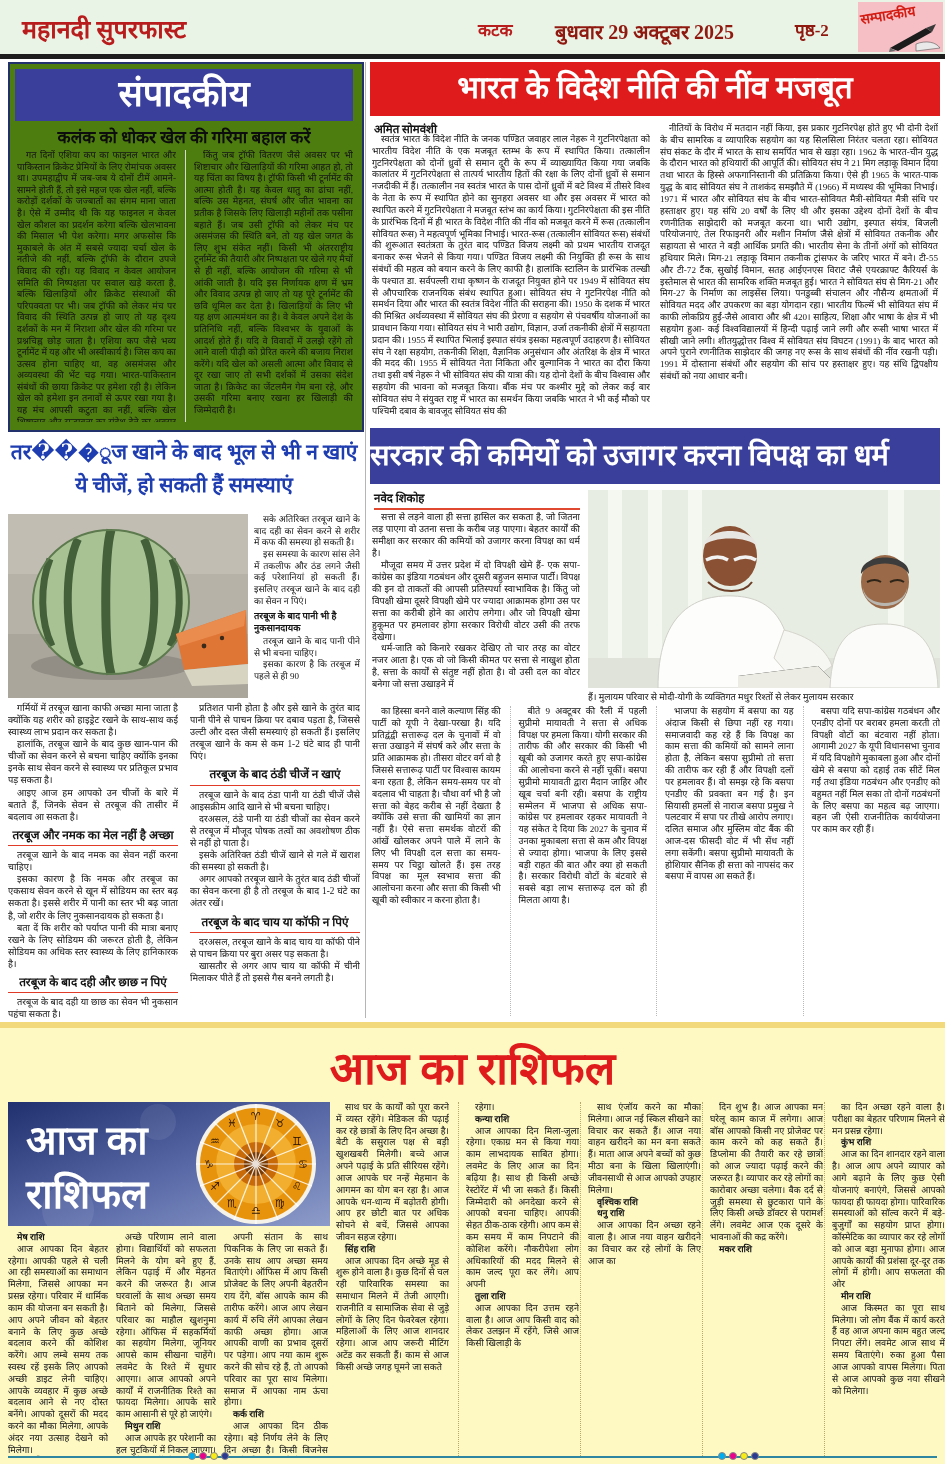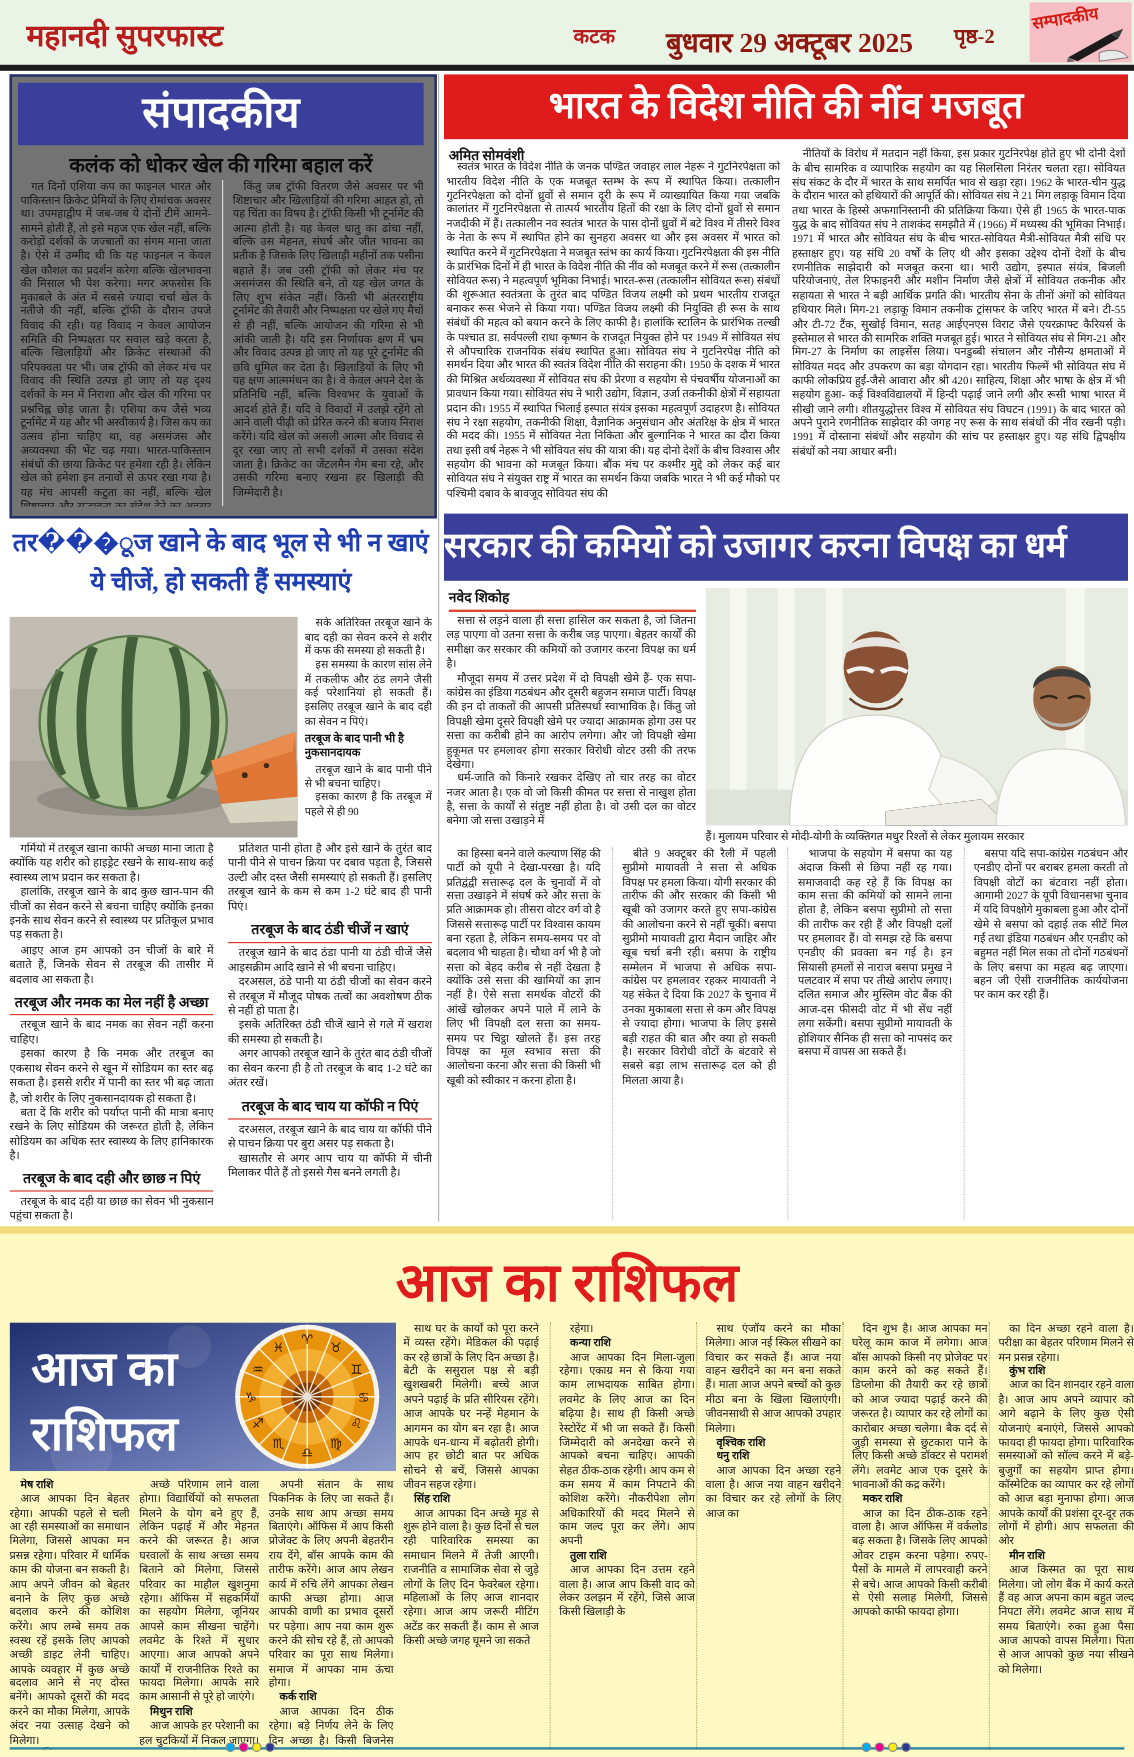--- a/index.html
+++ b/index.html
@@ -3,29 +3,29 @@
 <meta charset="utf-8">
 <style>
   html,body{margin:0;padding:0;background:#d9d9d9;}
   .page{position:relative;width:945px;height:1464px;background:#ffffff;margin:0 auto;
         font-family:"Liberation Serif","DejaVu Serif",serif;color:#141414;overflow:hidden;}
   .abs{position:absolute;}
   
   .hdr{left:0;top:0;width:945px;height:54px;background:#e9f3e6;border-bottom:5px solid #1d1d1d;}
   .paper-name{left:22px;top:11px;font-size:25px;font-weight:bold;color:#b91c1c;}
   .hdr-city{left:478px;top:18px;font-size:17px;font-weight:bold;color:#b91c1c;}
-  .hdr-date{left:555px;top:18px;font-size:23px;font-weight:bold;color:#8f180f;}
+  .hdr-date{left:555px;top:18px;font-size:20px;font-weight:bold;color:#8f180f;}
   .hdr-page{left:795px;top:18px;font-size:17px;font-weight:bold;color:#8f180f;}
   .masthead{left:858px;top:2px;width:85px;height:50px;background:#f6bfc6;overflow:hidden;}
   .masthead .mtxt{position:absolute;left:2px;top:3px;font-size:14px;font-weight:bold;color:#d41c12;
                   transform:rotate(-9deg);white-space:nowrap;}
   
   .vrule{left:365px;top:62px;width:0;height:956px;border-left:1.5px solid #b5b5b5;}
   
-  .edbox{left:8px;top:62px;width:352px;height:366px;border:2.5px solid #22306b;background:#737373;}
+  .edbox{left:8px;top:62px;width:352px;height:366px;border:2.5px solid #22306b;background:#4d7c0f;}
   .edbar{position:absolute;left:5px;top:5px;width:338px;height:52px;background:#3a3f9b;
          color:#fff;font-size:36px;font-weight:bold;text-align:center;line-height:50px;}
   .edhead{position:absolute;left:4px;top:61px;width:340px;text-align:center;
           font-size:17px;font-weight:bold;color:#0d0d0d;}
   .edbody{position:absolute;left:7px;top:86px;width:336px;height:272px;display:flex;gap:9px;overflow:hidden;}
   .edcol{width:164px;height:272px;overflow:hidden;font-size:9.2px;line-height:1.26;}
   .edcol+.edcol{border-left:1px solid #d8d8d8;padding-left:8px;}
   
   .wm-headline{left:8px;top:436px;width:352px;text-align:center;font-size:21px;line-height:1.55;
                font-weight:bold;color:#1e3db0;}
@@ -293,21 +293,20 @@
       </div>
     <div class="hcol hr3">
         <div class="blk-t">साथ एंजॉय करने का मौका मिलेगा। आज नई स्किल सीखने का विचार कर सकते हैं। आज नया वाहन खरीदने का मन बना सकते हैं। माता आज अपने बच्चों को कुछ मीठा बना के खिला खिलाएंगी। जीवनसाथी से आज आपको उपहार मिलेगा।</div>
         <div class="blk-h">वृश्चिक राशि</div>
         <div class="blk-h">धनु राशि</div>
         <div class="blk-t">आज आपका दिन अच्छा रहने वाला है। आज नया वाहन खरीदने का विचार कर रहे लोगों के लिए आज का</div>
       </div>
     <div class="hcol hr4">
         <div class="blk-t">दिन शुभ है। आज आपका मन घरेलू काम काज में लगेगा। आज बॉस आपको किसी नए प्रोजेक्ट पर काम करने को कह सकते हैं। डिप्लोमा की तैयारी कर रहे छात्रों को आज ज्यादा पढ़ाई करने की जरूरत है। व्यापार कर रहे लोगों का कारोबार अच्छा चलेगा। बैक दर्द से जुड़ी समस्या से छुटकारा पाने के लिए किसी अच्छे डॉक्टर से परामर्श लेंगे। लवमेट आज एक दूसरे के भावनाओं की कद्र करेंगे।</div>
         <div class="blk-h">मकर राशि</div>
-        <div class="blk-t">आज का दिन ठीक-ठाक रहने वाला है। आज ऑफिस में वर्कलोड बढ़ सकता है। जिसके लिए आपको ओवर टाइम करना पड़ेगा। रुपए-पैसों के मामले में लापरवाही करने से बचे। आज आपको किसी करीबी से ऐसी सलाह मिलेगी, जिससे आपको काफी फायदा होगा।</div>
       </div>
     <div class="hcol hr5">
         <div class="blk-t">का दिन अच्छा रहने वाला है। परीक्षा का बेहतर परिणाम मिलने से मन प्रसन्न रहेगा।</div>
         <div class="blk-h">कुंभ राशि</div>
         <div class="blk-t">आज का दिन शानदार रहने वाला है। आज आप अपने व्यापार को आगे बढ़ाने के लिए कुछ ऐसी योजनाएं बनाएंगे, जिससे आपको फायदा ही फायदा होगा। पारिवारिक समस्याओं को सॉल्व करने में बड़े-बुजुर्गों का सहयोग प्राप्त होगा। कॉस्मेटिक का व्यापार कर रहे लोगों को आज बड़ा मुनाफा होगा। आज आपके कार्यों की प्रशंसा दूर-दूर तक लोगों में होगी। आप सफलता की ओर</div>
         <div class="blk-h">मीन राशि</div>
         <div class="blk-t">आज किस्मत का पूरा साथ मिलेगा। जो लोग बैंक में कार्य करते हैं वह आज अपना काम बहुत जल्द निपटा लेंगे। लवमेट आज साथ में समय बिताएंगे। रुका हुआ पैसा आज आपको वापस मिलेगा। पिता से आज आपको कुछ नया सीखने को मिलेगा।</div>
       </div>
   </div>
 

